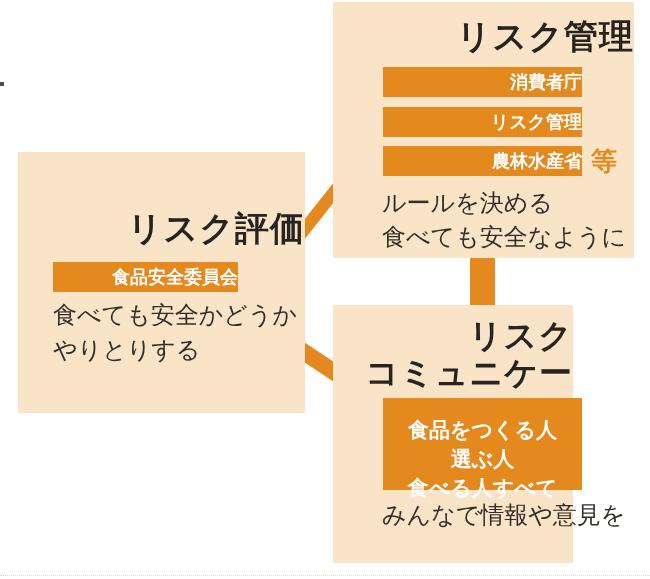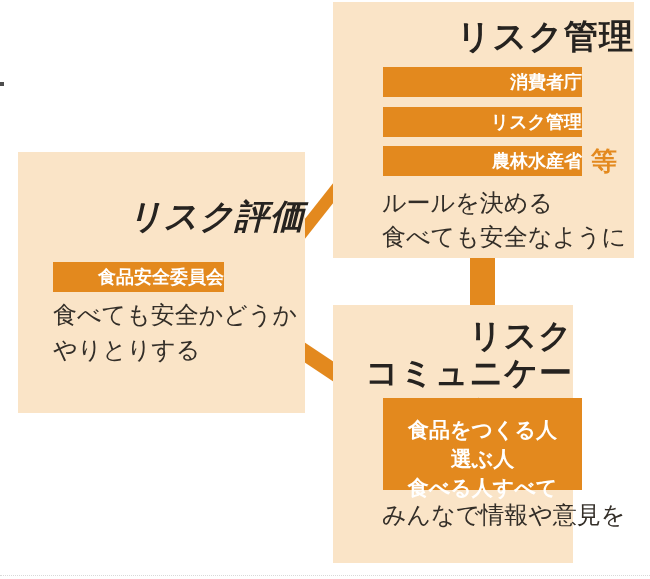--- a/index.html
+++ b/index.html
@@ -99,22 +99,22 @@
 
 <div class="canvas">
 
   <div class="artifact-dash"></div>
 
   <div class="connector conn-up"></div>
   <div class="connector conn-down"></div>
   <div class="connector conn-vert"></div>
 
   <div class="panel" style="left:18px;top:152px;width:287px;height:261px;">
-    <div class="panel-title" style="top:46px;font-style:italic;">リスク評価</div>
-    <div class="badge" style="left:35px;top:110px;width:171px;">食品安全委員会</div>
+    <div class="panel-title" style="top:58px;">リスク評価</div>
+    <div class="badge" style="left:35px;top:110px;width:185px;">食品安全委員会</div>
     <div class="desc" style="left:35px;top:145px;">
       <div>食べても安全かどうか</div>
       <div>やりとりする</div>
     </div>
   </div>
 
   <div class="panel" style="left:333px;top:2px;width:301px;height:256px;">
     <div class="panel-title" style="top:16px;">リスク管理</div>
     <div class="badge" style="left:50px;top:65px;width:199px;">消費者庁</div>
     <div class="badge" style="left:50px;top:105px;width:199px;">リスク管理</div>

